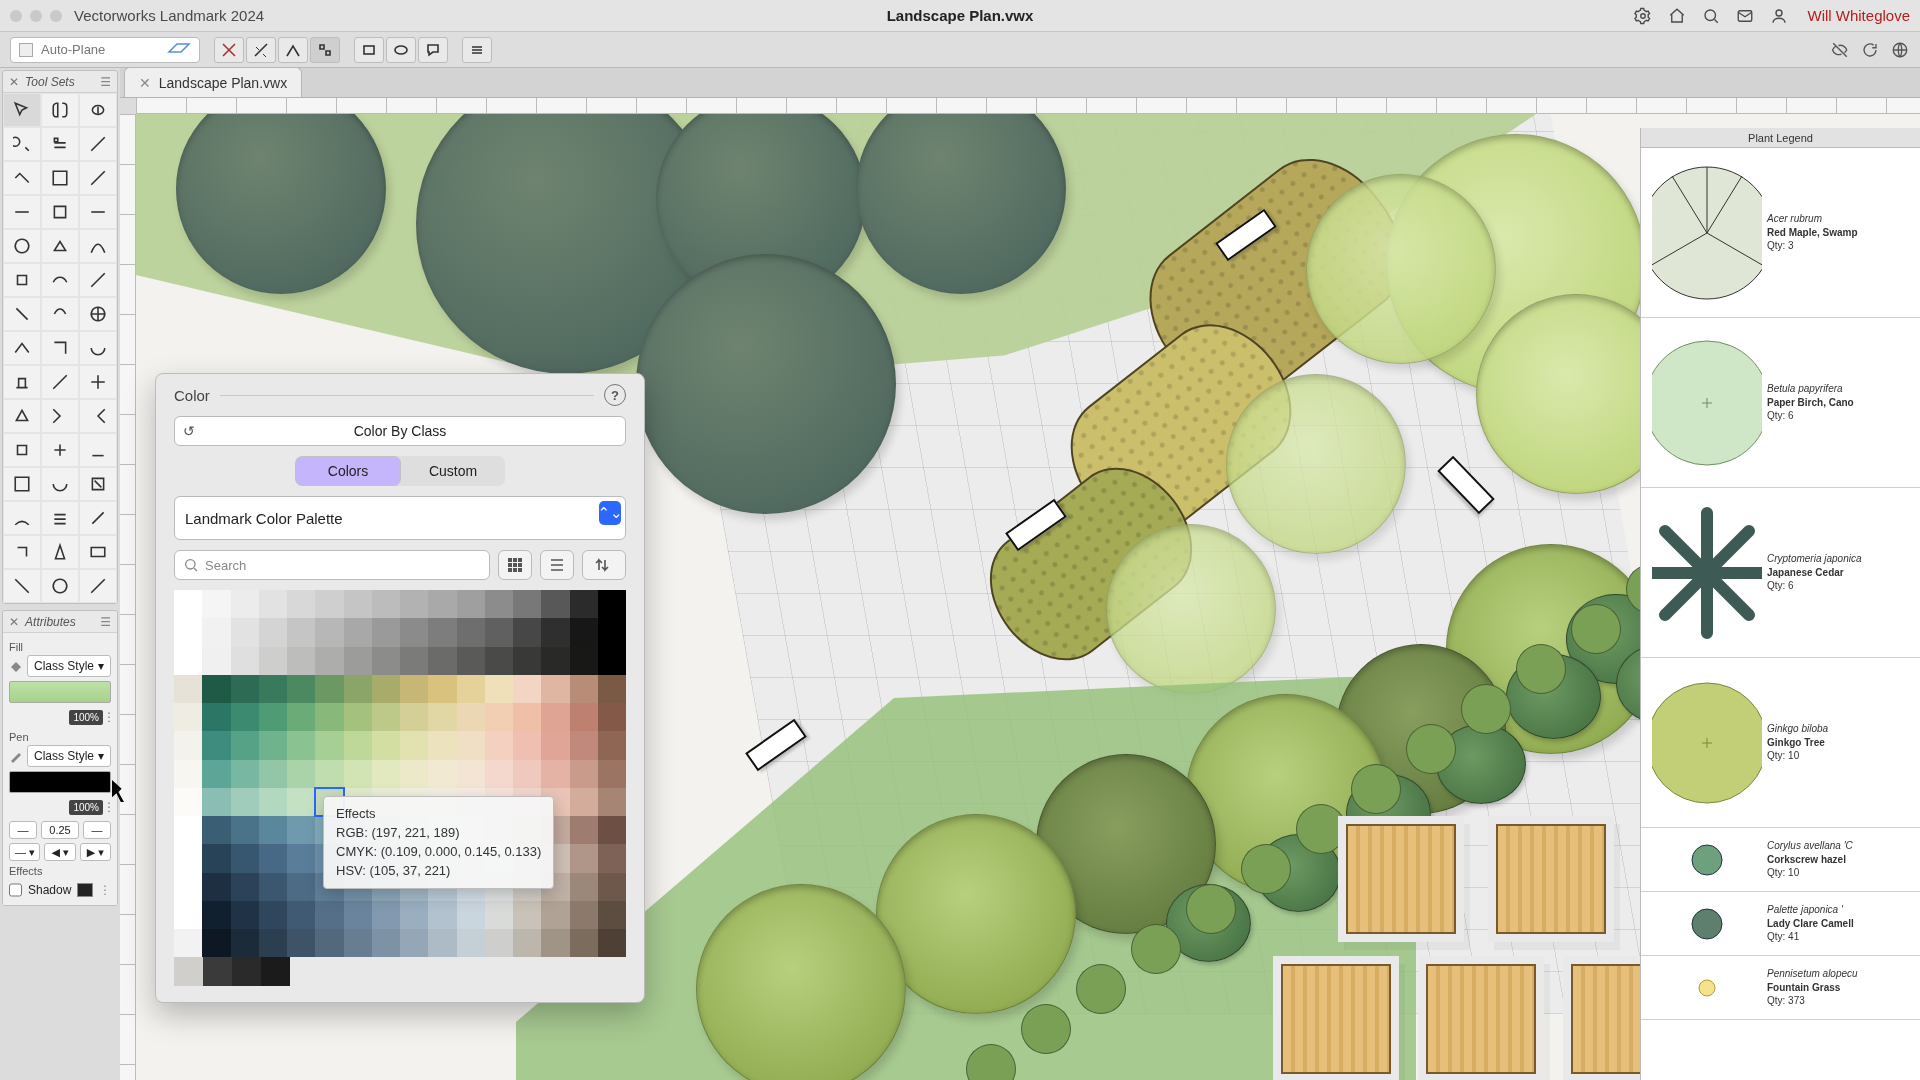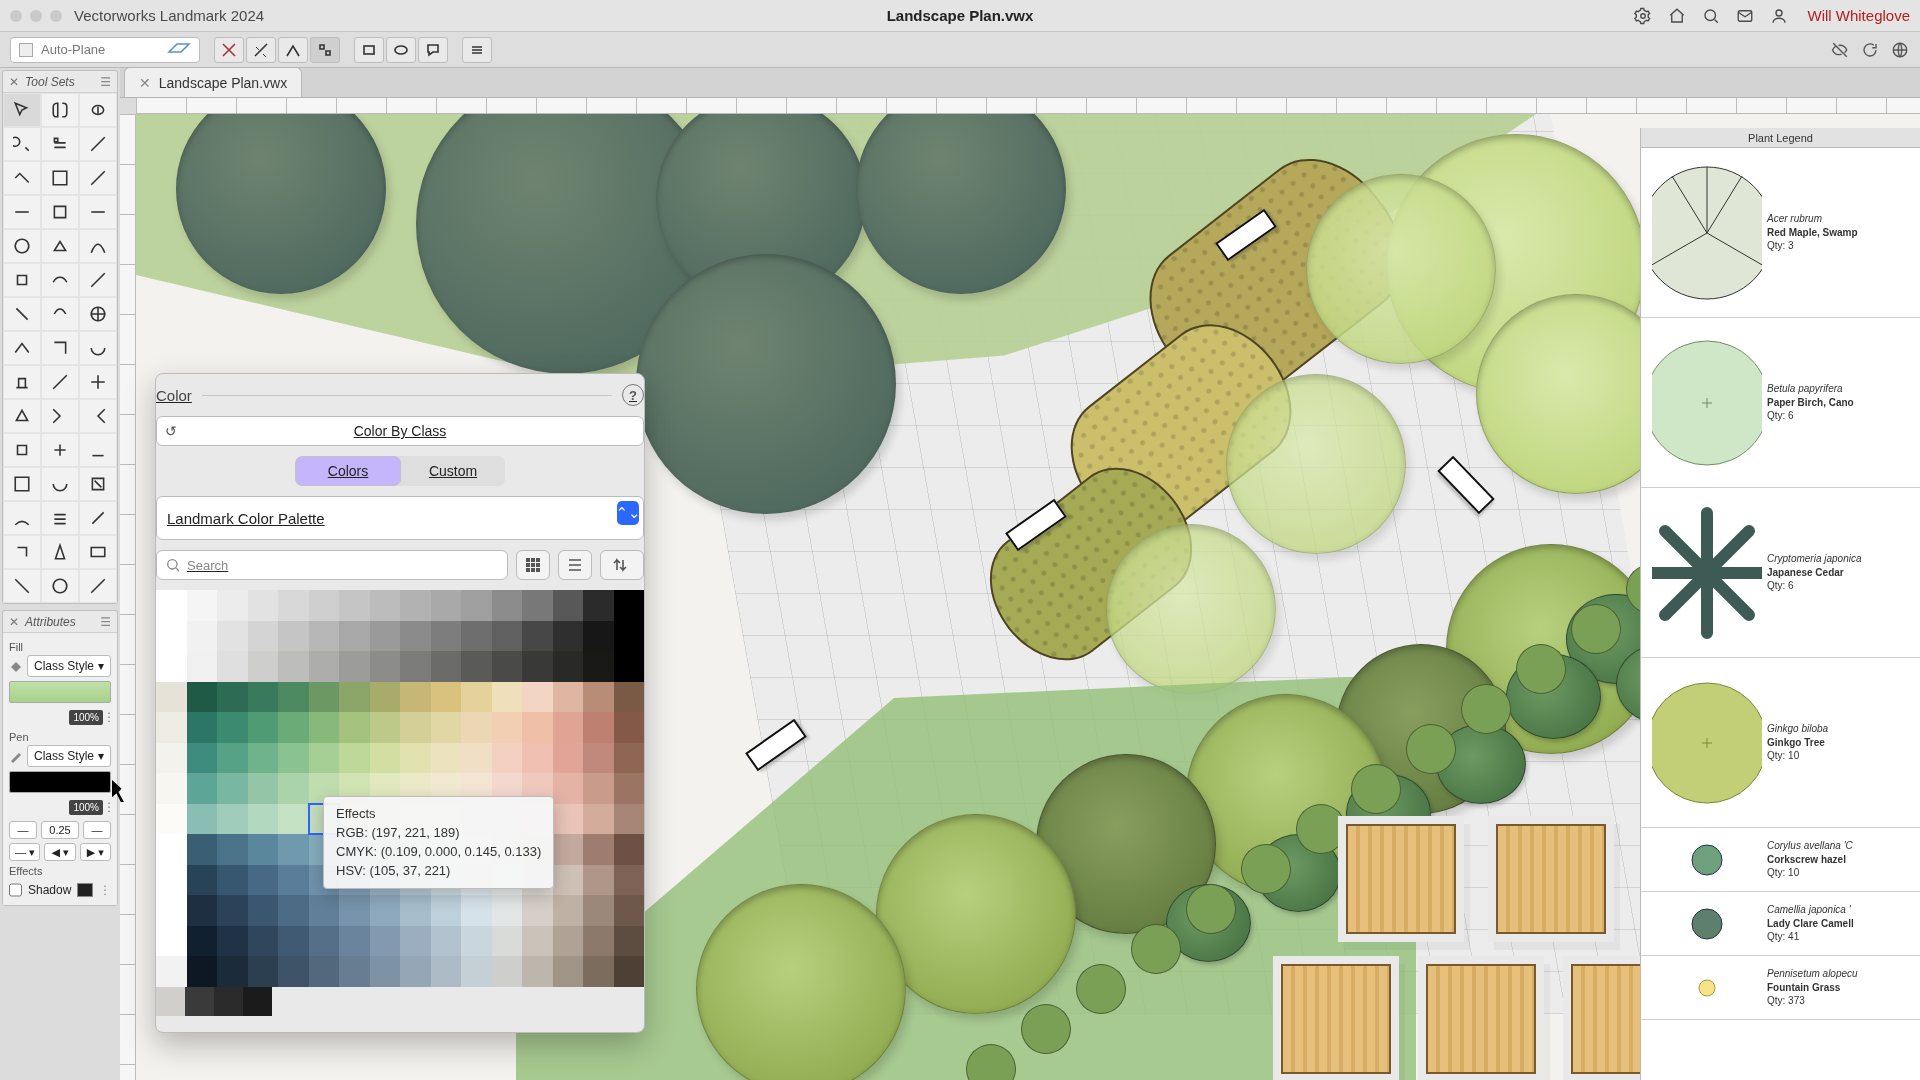--- a/index.html
+++ b/index.html
@@ -195,21 +195,21 @@
   .legend-sym { width:120px; display:flex; align-items:center; justify-content:center; }
   .legend-sym svg { display:block; }
   .legend-txt { flex:1; font-size:10px; color:#333; line-height:1.35; }
   .legend-txt .lat { font-style:italic; }
   .legend-txt .name { font-weight:700; }
 
   
   .popover {
     position:absolute; left:155px; top:373px; width:490px;
     background:#e9e9e9; border:1px solid #bcbcbc; border-radius:8px;
-    box-shadow:0 12px 30px rgba(0,0,0,.25); z-index:10; padding:10px 0 16px;text-decoration:underline;
+    box-shadow:0 12px 30px rgba(0,0,0,.25); z-index:10; padding:10px 18px 16px;
   }
   .pop-row1 { display:flex; align-items:center; justify-content:space-between; }
   .pop-row1 .lbl { font-size:15px; color:#444; }
   .pop-row1 .help {
     width:22px; height:22px; border-radius:50%; border:1.5px solid #777;
     display:flex; align-items:center; justify-content:center; font-weight:700; color:#555;
   }
   .pop-row1 .rule { flex:1; border-bottom:1px solid #c8c8c8; margin:0 10px; height:1px; }
   .class-btn {
     margin-top:10px; height:30px; background:#fff; border:1px solid #bbb; border-radius:6px;
@@ -823,21 +823,21 @@
               <div>Qty: 10</div>
             </div>
           </div>
           <div class="legend-row med">
             <div class="legend-sym">
               <svg width="40" height="40">
                 <circle cx="20" cy="20" r="15" fill="#5e7f6c" stroke="#234"></circle>
               </svg>
             </div>
             <div class="legend-txt">
-              <div class="lat">Camellia japonica '</div>
+              <div class="lat">Palette japonica '</div>
               <div class="name">Lady Clare Camell</div>
               <div>Qty: 41</div>
             </div>
           </div>
           <div class="legend-row med">
             <div class="legend-sym">
               <svg width="24" height="24">
                 <circle cx="12" cy="12" r="8" fill="#f4e38a" stroke="#b59a34"></circle>
               </svg>
             </div>

